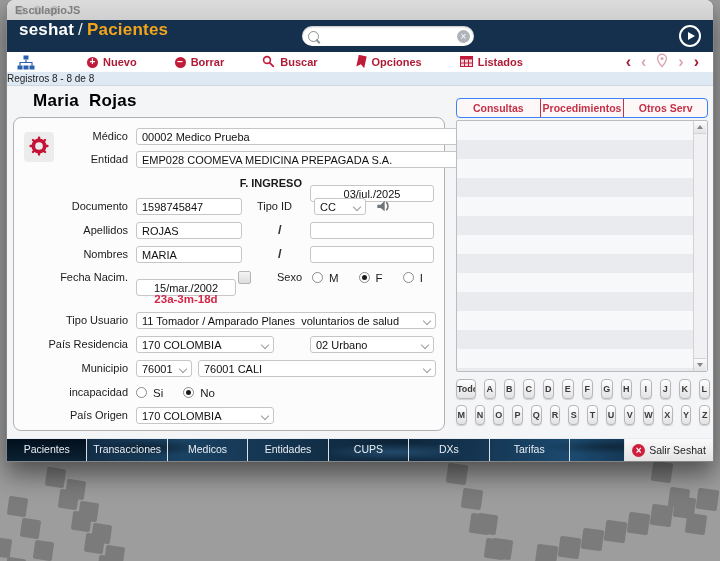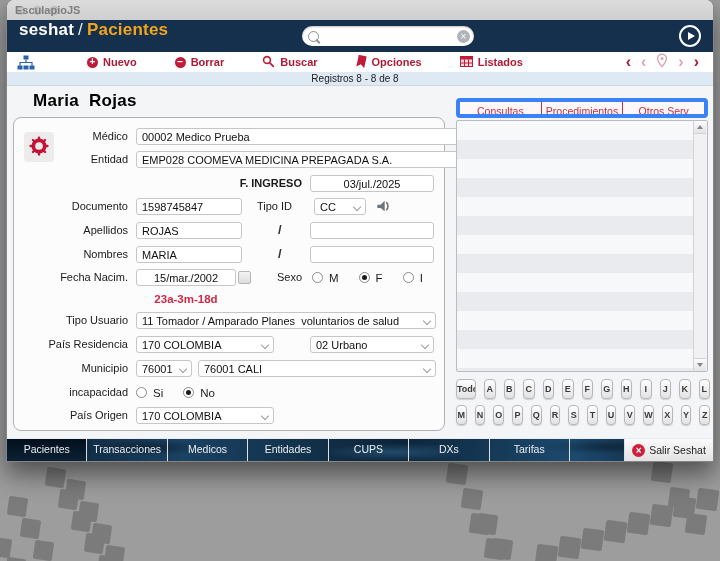--- a/index.html
+++ b/index.html
@@ -46,48 +46,48 @@
   .sitemap{margin-left:10px;margin-right:52px;display:flex;}
   .tb-btn{display:flex;align-items:center;gap:5px;margin-right:38px;color:#b01a36;font-size:11px;font-weight:600;cursor:default;}
   .ic-circ{width:11px;height:11px;border-radius:50%;background:#c01b39;color:#fff;font-size:10px;line-height:10px;
            text-align:center;font-weight:700;}
   .nav-arrows{margin-left:auto;display:flex;align-items:center;gap:10px;padding-right:14px;}
   .arr{font-size:16px;font-weight:700;line-height:18px;}
   .arr.strong{color:#a31c36;}
   .arr.light{color:#dca7b3;}
   
   .registros{position:absolute;top:72px;left:0;right:0;height:14px;background:#dfe9f4;border-bottom:1px solid #cdd8e4;
-             font-size:10px;color:#222;text-align:center;padding-right:10px;line-height:14px;box-sizing:border-box;}
+             font-size:10px;color:#222;text-align:left;padding-right:10px;line-height:14px;box-sizing:border-box;}
   
   .main{position:absolute;top:87px;left:0;right:0;bottom:22px;background:#f4f5f7;}
   .patient-title{position:absolute;left:18px;top:4px;font-size:17px;font-weight:700;color:#000;white-space:pre;letter-spacing:.3px;margin-left:8px;}
   .form-panel{position:absolute;left:6px;top:30px;width:432px;height:314px;background:#fcfcfd;
               border:1px solid #b1b1b5;border-radius:8px;box-sizing:border-box;}
   .gear-btn{position:absolute;left:10px;top:14px;width:30px;height:30px;background:#ececec;border:none;border-radius:4px;
             display:flex;align-items:center;justify-content:center;padding:0;}
   .lb{position:absolute;left:2px;width:112px;text-align:right;font-size:11px;color:#1a1a1a;}
   .inp,.sel{position:absolute;height:17px;background:#fff;border:1px solid #c6c6c6;border-radius:3px;
             font-size:11px;box-sizing:border-box;color:#111;}
   .inp{padding:0 5px;font-family:inherit;}
-  .inp.center{text-align:center;}
+  .inp.center{text-align:center;margin-top:10px;}
   .sel{padding:2px 16px 0 5px;overflow:hidden;white-space:pre;}
   .chev{position:absolute;right:5px;top:5px;width:5px;height:5px;border-right:1.5px solid #9a9aa0;
         border-bottom:1.5px solid #9a9aa0;transform:rotate(45deg);}
   .slash{position:absolute;font-size:13px;font-weight:600;color:#333;}
   .age{position:absolute;left:122px;width:100px;text-align:center;font-size:11.5px;font-weight:700;color:#d32746;}
   .radios{position:absolute;display:flex;align-items:center;gap:6px;height:17px;font-size:11.5px;color:#1a1a1a;}
   .radio{width:11px;height:11px;border:1px solid #8a8a8a;border-radius:50%;background:#fff;box-sizing:border-box;flex:0 0 auto;}
   .radio.checked{display:flex;align-items:center;justify-content:center;}
   .radio.checked::after{content:"";width:5px;height:5px;border-radius:50%;background:#1a1a1a;}
   .rgap{width:8px;}
   .cal-btn{position:absolute;width:13px;height:13px;background:linear-gradient(#f4f4f4,#ddd);border:1px solid #b5b5b5;
            border-radius:2px;box-sizing:border-box;padding:0;}
   
-  .rp-tabs{position:absolute;left:449px;top:11px;width:252px;height:20px;display:flex;border:4px solid #3b82f6;
-           border-radius:4px;background:#fdf7f8;box-sizing:border-box;}
+  .rp-tabs{position:absolute;left:449px;top:11px;width:252px;height:20px;display:flex;border:1px solid #3b82f6;
+           border-radius:4px;background:#fdf7f8;box-sizing:border-box;font-weight:bold;}
   .rp-tab{flex:1;text-align:center;font-size:10.5px;color:#c43046;line-height:18px;border-left:1px solid #c43046;cursor:default;
           overflow:hidden;white-space:nowrap;}
   .rp-tab:first-child{border-left:none;}
   .rp-list{position:absolute;left:449px;top:33px;width:252px;height:252px;background:
            repeating-linear-gradient(180deg,#f7f8fa 0 19px,#e9ebee 19px 38px);
            border:1px solid #bcbcc0;border-radius:2px;box-sizing:border-box;}
   .rp-scroll{position:absolute;right:0;top:0;bottom:0;width:13px;background:#f1f1f3;border-left:1px solid #d2d2d6;}
   .sb-btn{position:absolute;left:0;width:12px;height:13px;background:linear-gradient(#fbfbfb,#e4e4e6);
           border:none;padding:0;display:flex;align-items:center;justify-content:center;}
   .sb-up{top:0;border-bottom:1px solid #d2d2d6;}

